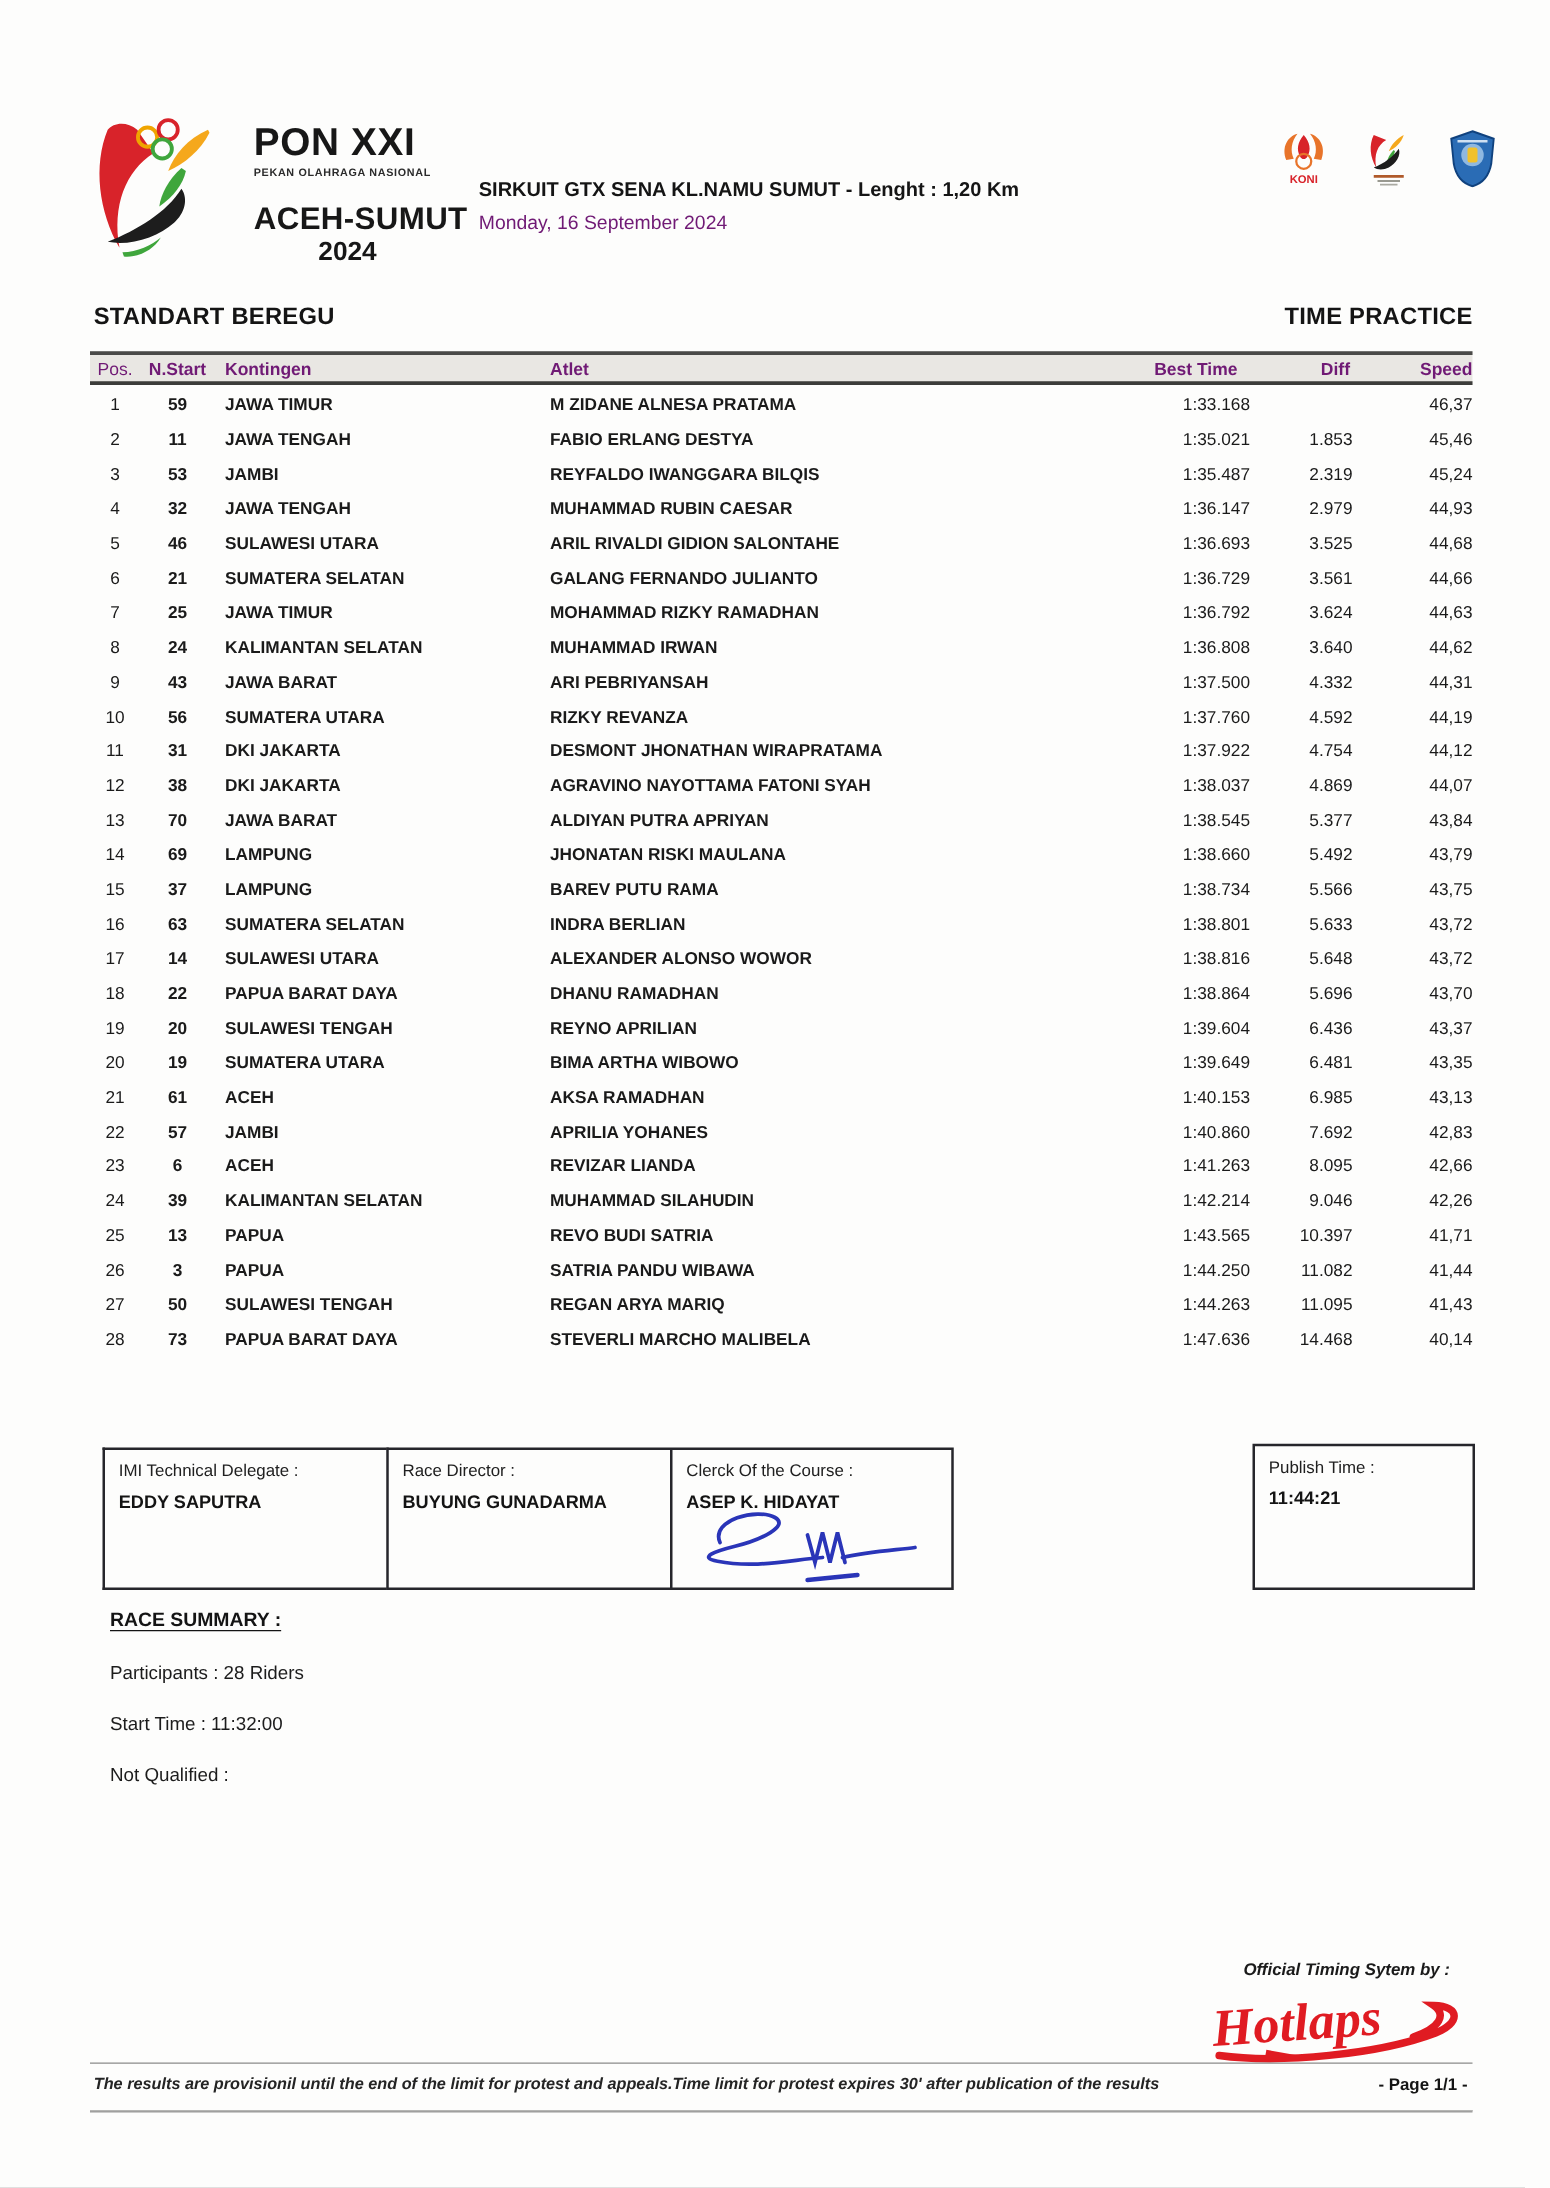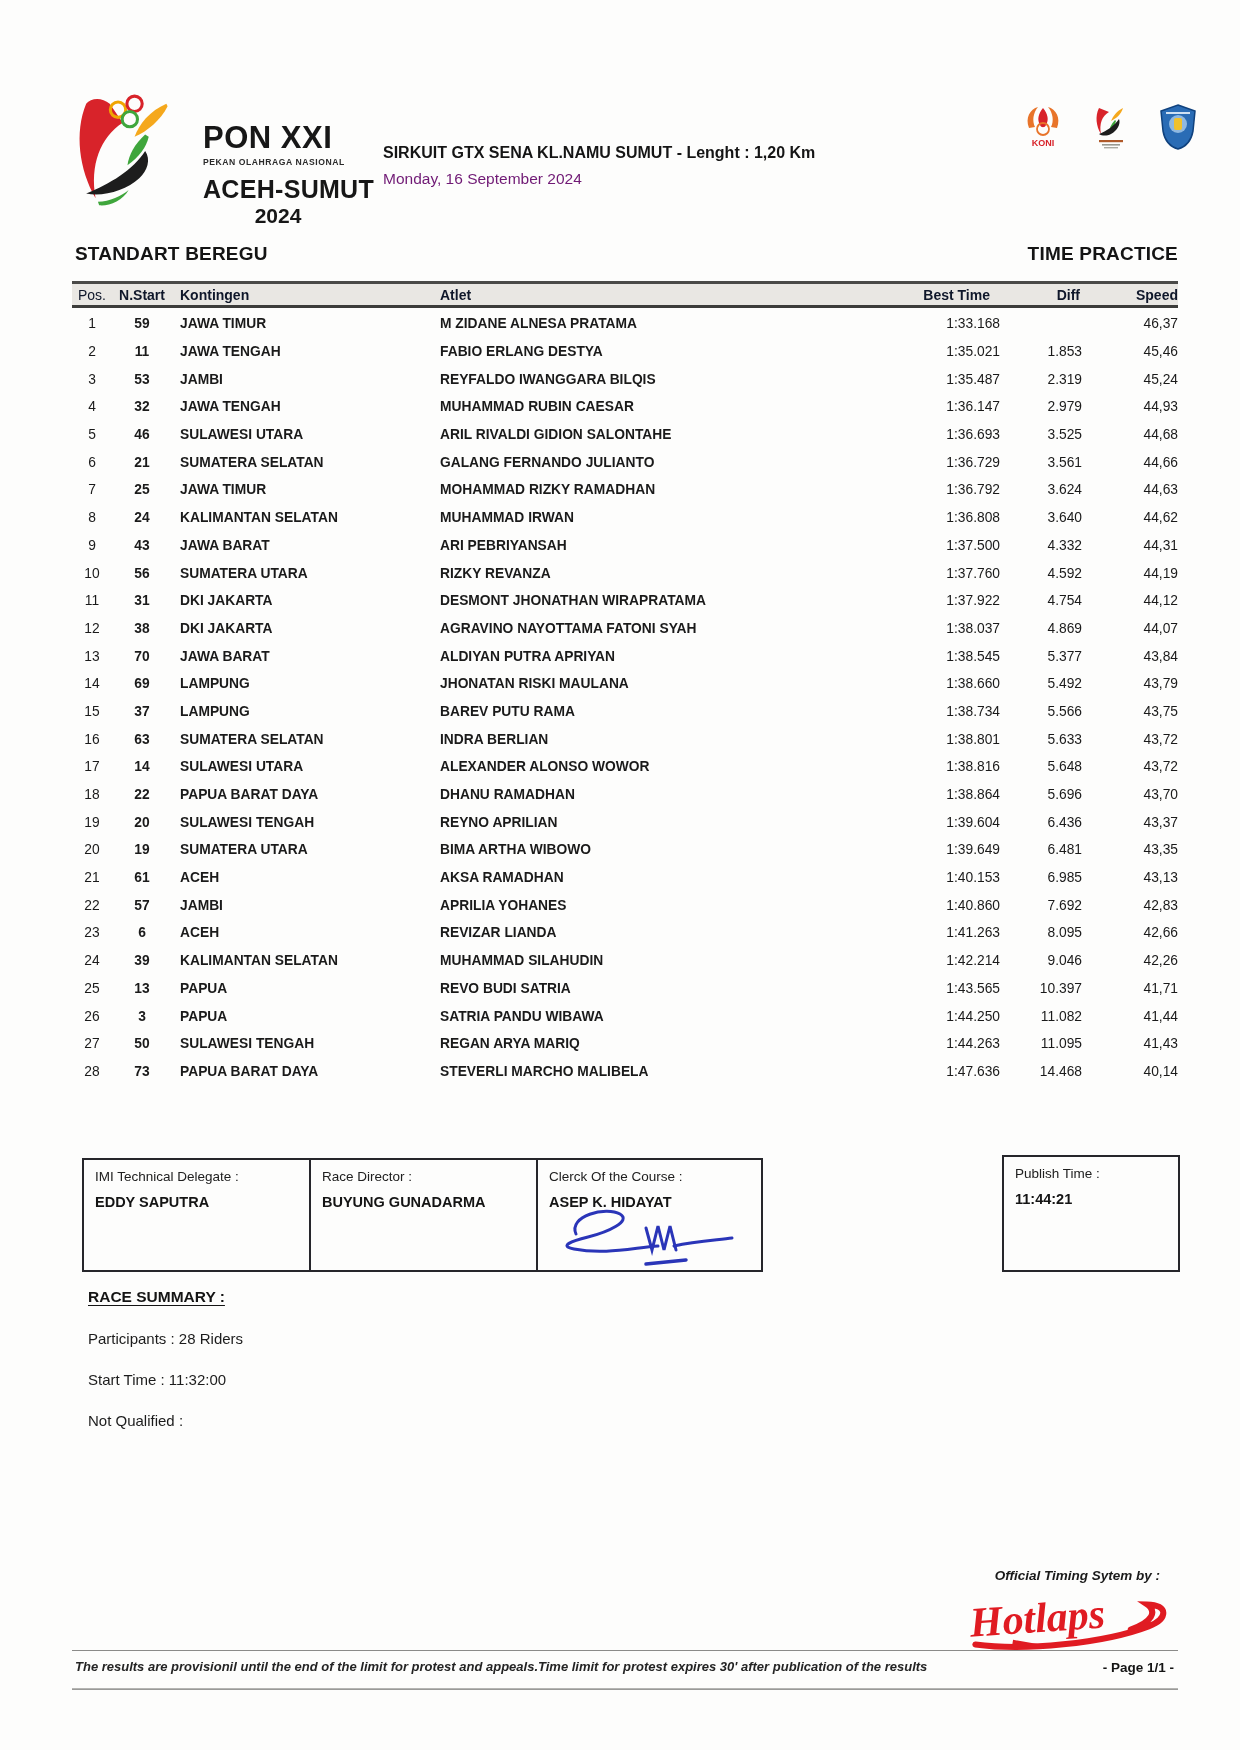--- a/index.html
+++ b/index.html
@@ -5,39 +5,39 @@
   * { margin:0; padding:0; box-sizing:border-box; }
   body { background:#888; font-family:"Liberation Sans", sans-serif; }
   .page {
     position:relative; width:1240px; height:1750px; margin:0 auto;
     background:#fdfdfc; color:#1c1c1c; overflow:hidden;
   }
 
   
   .main-logo { position:absolute; left:72px; top:92px; }
   .logo-text { position:absolute; left:203px; top:96px; width:180px; text-align:left; }
-  .logo-title { font-size:31px; font-weight:bold; letter-spacing:0.5px; color:#171717;margin-top:24px; }
+  .logo-title { font-size:31px; font-weight:bold; letter-spacing:0.5px; color:#171717; }
   .logo-sub { font-size:8.6px; font-weight:bold; color:#2b2b2b; letter-spacing:0.55px; margin-top:1px; }
-  .logo-host { font-size:25px; font-weight:bold; color:#171717; margin-top:8px; letter-spacing:0.3px; }
+  .logo-host { font-size:25px; font-weight:bold; color:#171717; margin-top:18px; letter-spacing:0.3px; }
   .logo-year { font-size:21px; font-weight:bold; color:#171717; text-align:center; width:150px; }
   .event-info { position:absolute; left:383px; top:144px; }
   .event-line1 { font-size:16px; font-weight:bold; color:#151515; }
   .event-line2 { font-size:15.5px; font-weight:normal; color:#701a75; margin-top:8px; }
   .right-logos { position:absolute; left:1022px; top:104px; display:flex; gap:27px; align-items:flex-start; }
 
   
   .sec-title-left { position:absolute; left:75px; top:243px; font-size:19px; font-weight:bold; color:#141414; letter-spacing:0.2px; }
   .sec-title-right { position:absolute; right:62px; top:243px; font-size:19px; font-weight:bold; color:#141414; letter-spacing:0.2px; }
 
   
   .tbl-head {
     position:absolute; left:72px; top:281px; width:1106px; height:27px;
     background:#e9e7e3; border-top:3px solid #4a4a48; border-bottom:3px solid #3c3c3a;
     display:grid; grid-template-columns:40px 60px 258px 400px 170px 82px 96px;
-    align-items:center; font-size:14px; font-weight:bold; color:#0f172a;
+    align-items:center; font-size:14px; font-weight:bold; color:#701a75;
   }
   .tbl-body { position:absolute; left:72px; top:310px; width:1106px; }
   .trow {
     display:grid; grid-template-columns:40px 60px 258px 400px 170px 82px 96px;
     height:27.7px; align-items:center; font-size:13.8px; color:#1a1a1a;
   }
   .c-pos { text-align:center; font-weight:normal; }
   .c-nstart { text-align:center; font-weight:bold; }
   .c-kont { padding-left:8px; font-weight:bold; }
   .c-atlet { padding-left:10px; font-weight:bold; }

